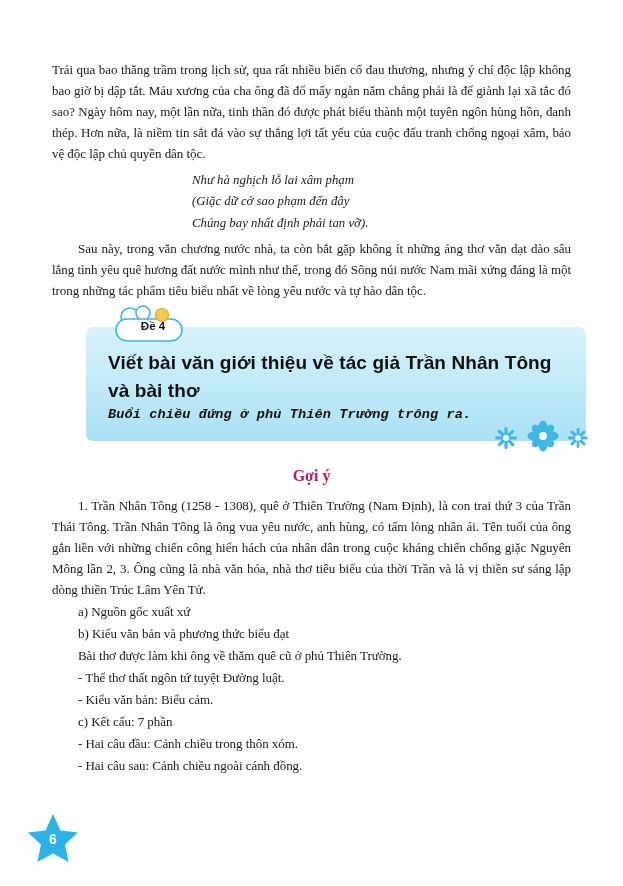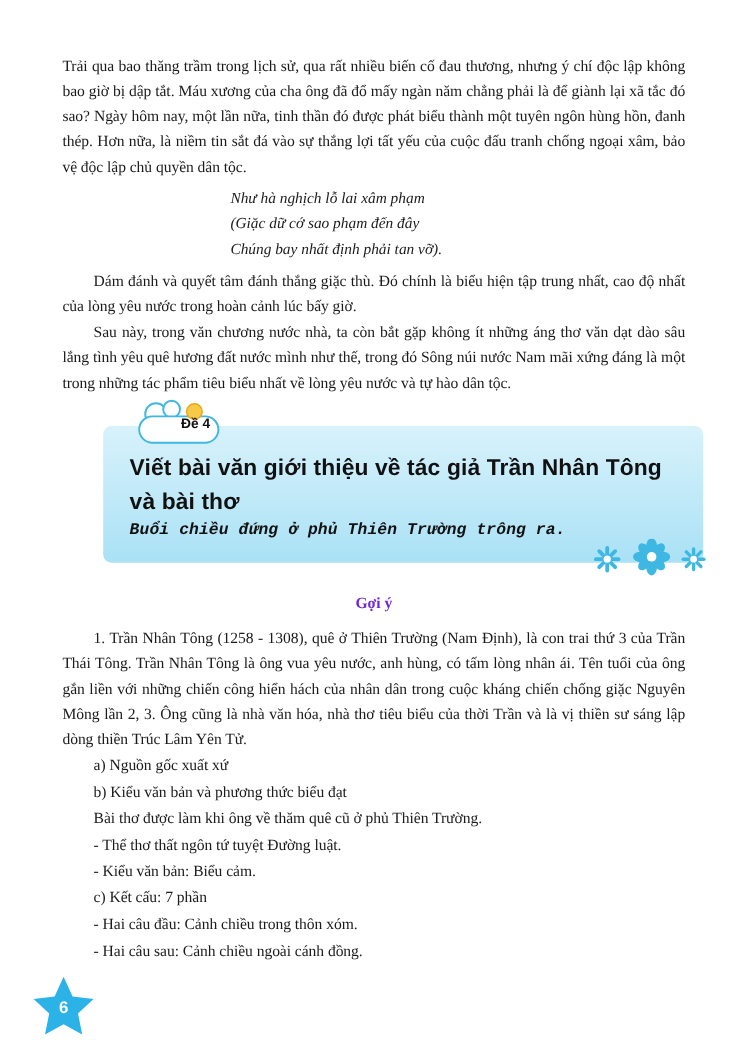--- a/index.html
+++ b/index.html
@@ -13,21 +13,21 @@
     font-family: "Liberation Serif", serif;
     color: #1a1a1a;
     position: relative;
     overflow: hidden;
   }
 
   .page {
     position: absolute;
     inset: 0;
     box-sizing: border-box;
-    padding: 44px 52px 0 52px;
+    padding: 59px 52px 0 52px;
   }
 
   
   .para {
     font-size: 13.0px;
     line-height: 1.62;
     text-align: justify;
     margin: 0 0 1px 0;
     letter-spacing: -0.05px;
   }
@@ -88,21 +88,21 @@
     position: absolute;
     left: 24px;
     top: -24px;
     width: 78px;
     height: 46px;
     z-index: 3;
   }
   .cloud svg { display: block; }
   .cloud-label {
     position: absolute;
-    left: 14px;
+    left: 4px;
     top: 17px;
     width: 78px;
     text-align: center;
     font-family: "Liberation Sans", sans-serif;
     font-weight: bold;
     font-size: 11.5px;
     color: #111;
   }
 
   
@@ -111,24 +111,24 @@
     right: -22px;
     bottom: -14px;
     width: 120px;
     height: 34px;
     z-index: 4;
   }
 
   
   .hint-title {
     text-align: center;
-    color: #6d28d9;
+    color: #be185d;
     font-family: "Liberation Serif", serif;
     font-weight: bold;
-    font-size: 13px;
+    font-size: 16px;
     margin: 26px 0 10px 0;
   }
 
   
   .star-wrap {
     position: absolute;
     left: 26px;
     bottom: 22px;
     width: 54px;
     height: 52px;
@@ -154,21 +154,20 @@
 <div class="page">
 
   <p class="para">Trải qua bao thăng trầm trong lịch sử, qua rất nhiều biến cố đau thương, nhưng ý chí độc lập không bao giờ bị dập tắt. Máu xương của cha ông đã đổ mấy ngàn năm chẳng phải là để giành lại xã tắc đó sao? Ngày hôm nay, một lần nữa, tinh thần đó được phát biểu thành một tuyên ngôn hùng hồn, đanh thép. Hơn nữa, là niềm tin sắt đá vào sự thắng lợi tất yếu của cuộc đấu tranh chống ngoại xâm, bảo vệ độc lập chủ quyền dân tộc.</p>
 
   <div class="poem">
     <div>Như hà nghịch lỗ lai xâm phạm</div>
     <div>(Giặc dữ cớ sao phạm đến đây</div>
     <div>Chúng bay nhất định phải tan vỡ).</div>
   </div>
 
-  <p class="para indent">Dám đánh và quyết tâm đánh thắng giặc thù. Đó chính là biểu hiện tập trung nhất, cao độ nhất của lòng yêu nước trong hoàn cảnh lúc bấy giờ.</p>
   <p class="para indent">Sau này, trong văn chương nước nhà, ta còn bắt gặp không ít những áng thơ văn dạt dào sâu lắng tình yêu quê hương đất nước mình như thế, trong đó Sông núi nước Nam mãi xứng đáng là một trong những tác phẩm tiêu biểu nhất về lòng yêu nước và tự hào dân tộc.</p>
 
   <div class="ex-wrap">
     <div class="ex-box">
 
       <div class="cloud">
         <svg width="78" height="46" viewBox="0 0 78 46">
           <g>
             <circle cx="20" cy="14" r="9" fill="#ffffff" stroke="#3fb7e3" stroke-width="1.6"></circle>
             <circle cx="33" cy="10" r="7" fill="#ffffff" stroke="#3fb7e3" stroke-width="1.6"></circle>

